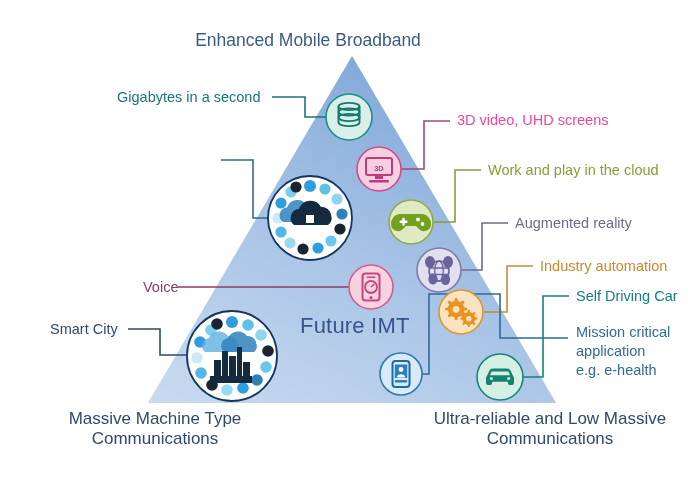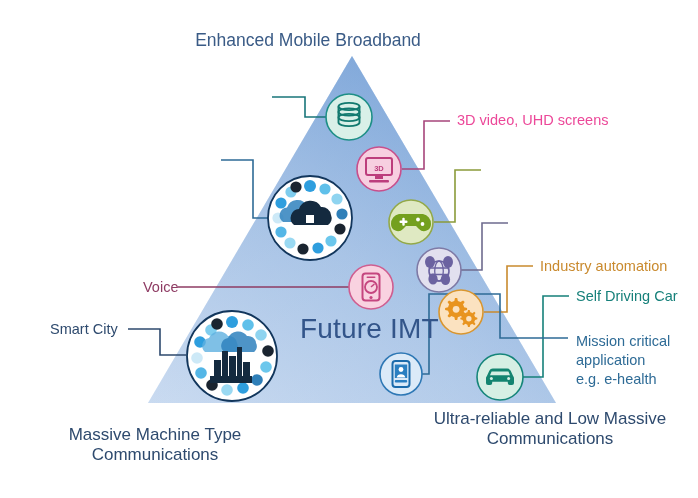--- a/index.html
+++ b/index.html
@@ -2,21 +2,21 @@
 <html><head>
 <meta charset="utf-8">
 <style>
   html,body{margin:0;padding:0;background:#ffffff;}
   body{width:698px;height:498px;overflow:hidden;font-family:"Liberation Sans",sans-serif;}
   #stage{position:relative;width:698px;height:498px;background:#fff;}
   svg.layer{position:absolute;left:0;top:0;width:698px;height:498px;}
   .lbl{position:absolute;white-space:pre;line-height:1.15;}
   .t-title{font-size:17.5px;color:#3a5b86;}
   .t-corner{font-size:17px;color:#2e4a6e;text-align:center;}
-  .t-future{font-size:28px;color:#33558a;letter-spacing:.2px;text-align:center;}
+  .t-future{font-size:22px;color:#33558a;letter-spacing:.2px;text-align:center;}
   .t-lead{font-size:14.5px;}
   .c-teal{color:#18757a;}
   .c-steel{color:#2e6b96;}
   .c-mauve{color:#ec4899;}
   .c-olive{color:#8b9b3a;}
   .c-purple{color:#6e6b8e;}
   .c-orange{color:#c98a2e;}
   .c-green{color:#16807a;}
   .c-voice{color:#8e3b63;}
 </style>
@@ -188,37 +188,40 @@
         <rect x="243" y="362" width="7" height="20"></rect>
         <rect x="210" y="376" width="42" height="7"></rect>
       </g>
     </g>
   </svg>
 
   <div class="lbl t-title" style="left:0;top:30px;width:616px;text-align:center;">Enhanced Mobile Broadband</div>
 
   <div class="lbl t-future" style="left:300px;top:313px;">Future IMT</div>
 
-  <div class="lbl t-corner" style="left:25px;top:409px;width:260px;margin-top:16px;">Massive Machine Type
+  <div class="lbl t-corner" style="left:25px;top:409px;width:260px;">Massive Machine Type
 Communications</div>
 
   <div class="lbl t-corner" style="left:410px;top:409px;width:280px;">Ultra-reliable and Low Massive
 Communications</div>
 
+  <div class="lbl t-lead c-teal" style="left:117px;top:89px;">Gigabytes in a second</div>
 
 
   <div class="lbl t-lead c-voice" style="left:143px;top:279px;">Voice</div>
 
   <div class="lbl t-lead c-steel" style="left:50px;top:321px;color:#2e4a6e;">Smart City</div>
 
   <div class="lbl t-lead c-mauve" style="left:457px;top:112px;">3D video, UHD screens</div>
 
-
+  <div class="lbl t-lead c-olive" style="left:488px;top:162px;">Work and play in the cloud</div>
+
+  <div class="lbl t-lead c-purple" style="left:515px;top:215px;">Augmented reality</div>
 
   <div class="lbl t-lead c-orange" style="left:540px;top:258px;">Industry automation</div>
 
   <div class="lbl t-lead c-green" style="left:576px;top:288px;">Self Driving Car</div>
 
-  <div class="lbl t-lead c-steel" style="left:576px;top:332px;line-height:1.32;">Mission critical
+  <div class="lbl t-lead c-steel" style="left:576px;top:323px;line-height:1.32;">Mission critical
 application
 e.g. e-health</div>
 
 </div>
 
 </body></html>

